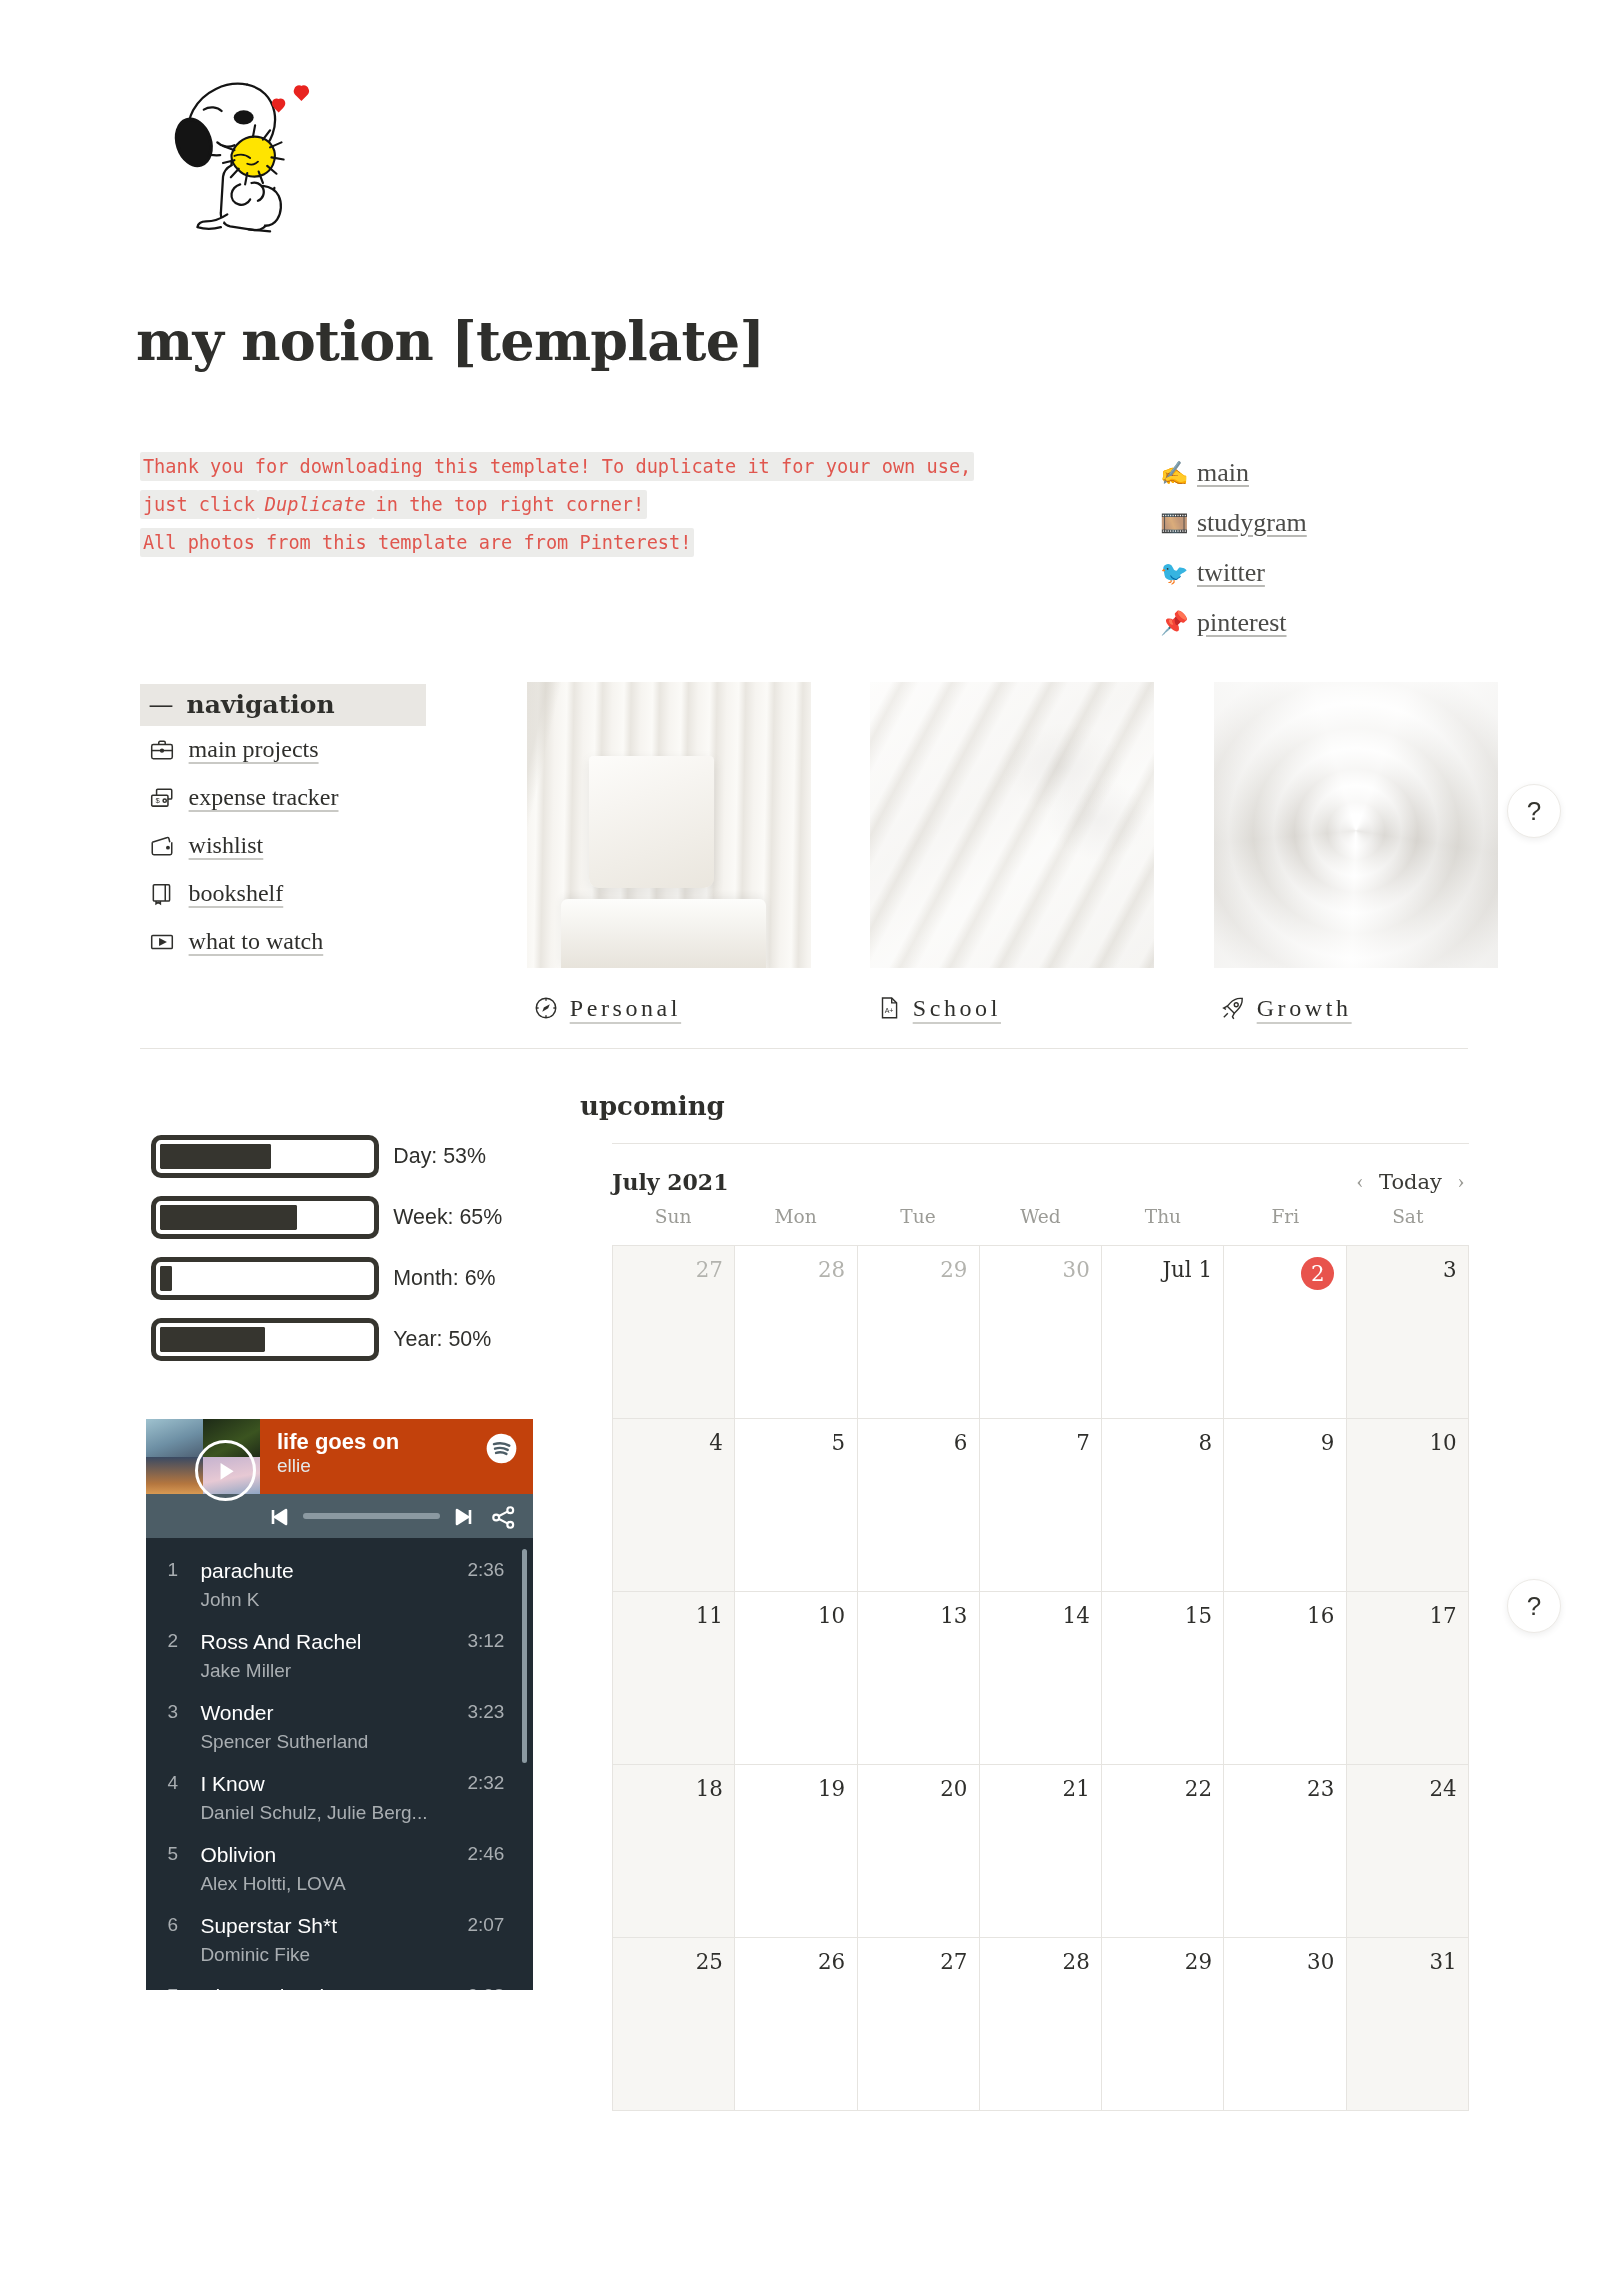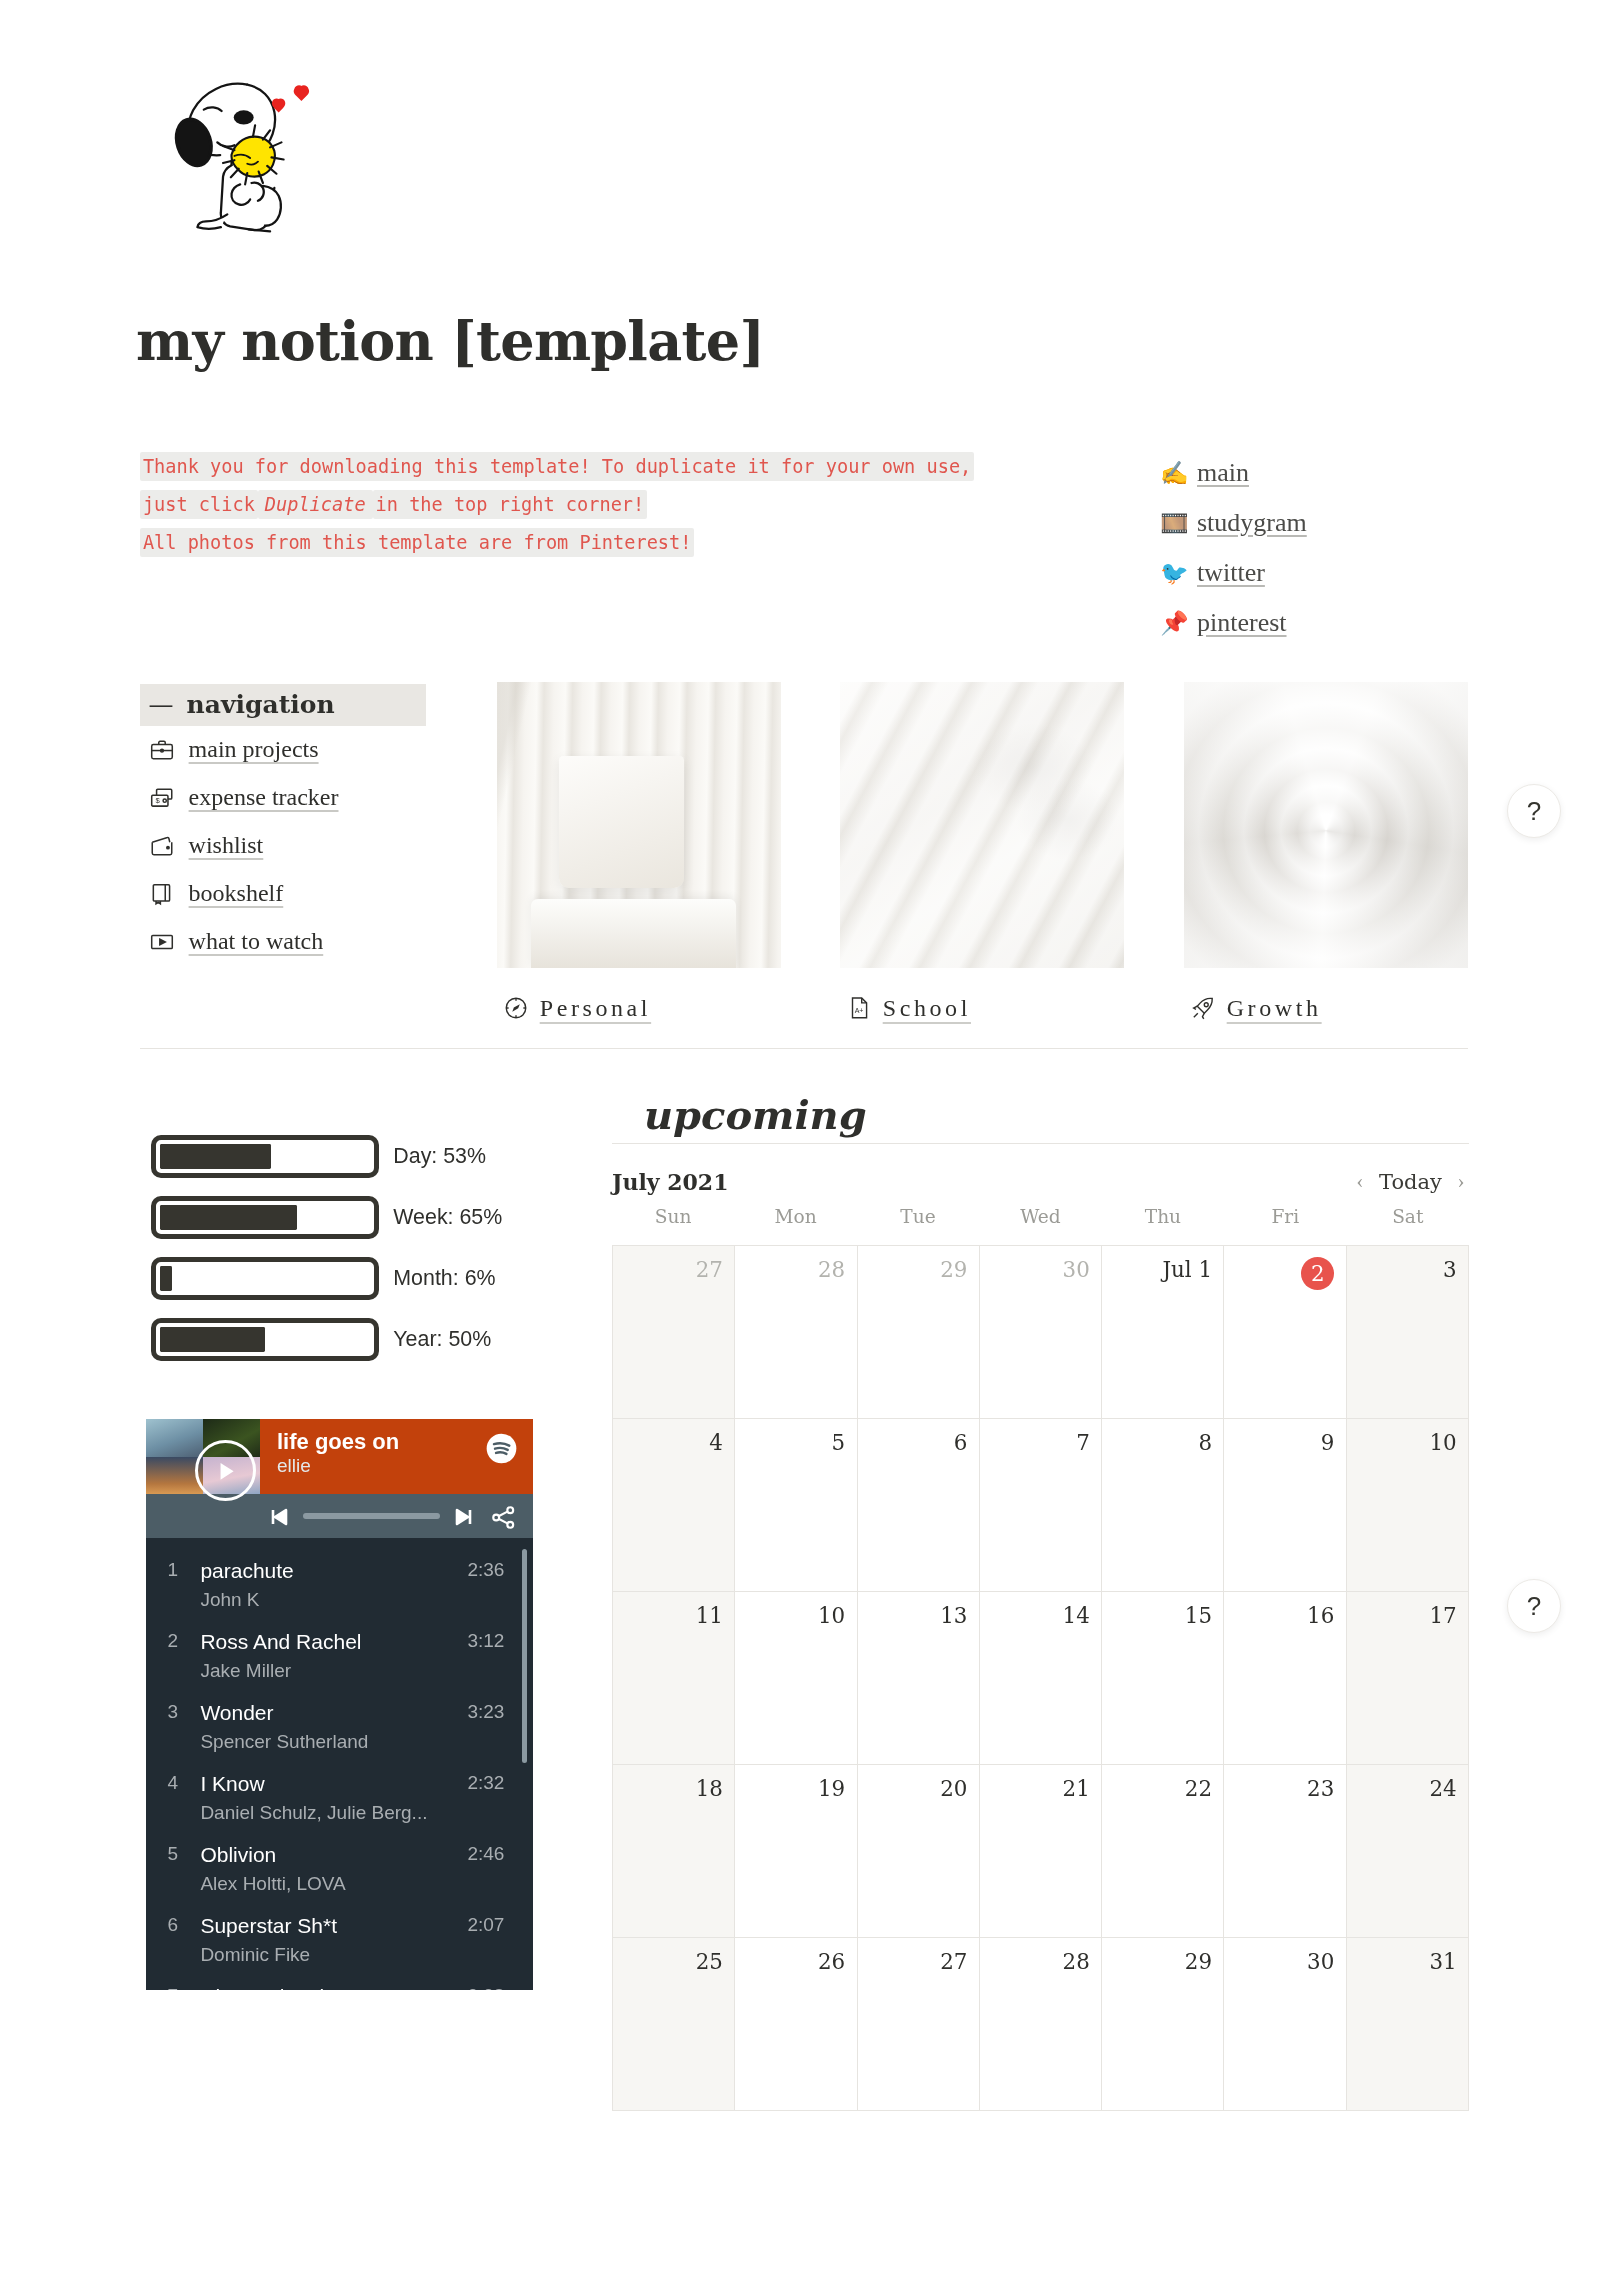--- a/index.html
+++ b/index.html
@@ -135,21 +135,21 @@
   .nav-label {
     font-family: "Liberation Serif", serif;
     font-size: 24px;
     color: #2f2f2c;
     text-decoration: underline;
     text-decoration-color: #c9c9c5;
     text-underline-offset: 5px;
   }
 
   
-  .cards { position: absolute; left: 497px; top: 682px; width: 942px; height: 357px; }
+  .cards { position: absolute; left: 527px; top: 682px; width: 942px; height: 357px; }
   .card { position: absolute; top: 0; width: 284px; }
   .card.c1 { left: 0; }
   .card.c2 { left: 343px; }
   .card.c3 { left: 687px; }
   .card-img {
     width: 284px; height: 286px;
     overflow: hidden;
     position: relative;
   }
   .img-tote {
@@ -376,26 +376,25 @@
     position: absolute;
     right: 5.7px; top: 11.4px;
     width: 5.7px; height: 214px;
     background: #8b99a1;
     border-radius: 2.9px;
   }
 
   
   .upcoming-title {
     position: absolute;
-    left: 644px; top: 1091px;
+    left: 580px; top: 1091px;
     font-family: "DejaVu Serif", serif;
-    font-size: 40px;
+    font-size: 26px;
     font-weight: 700;
     color: #2f2f2c;
-    font-style: italic;
   }
   .cal-divider {
     position: absolute;
     left: 612px; top: 1143px;
     width: 857px; height: 1.4px;
     background: #e6e4e0;
   }
   .cal-head {
     position: absolute;
     left: 612px; top: 1165px;

